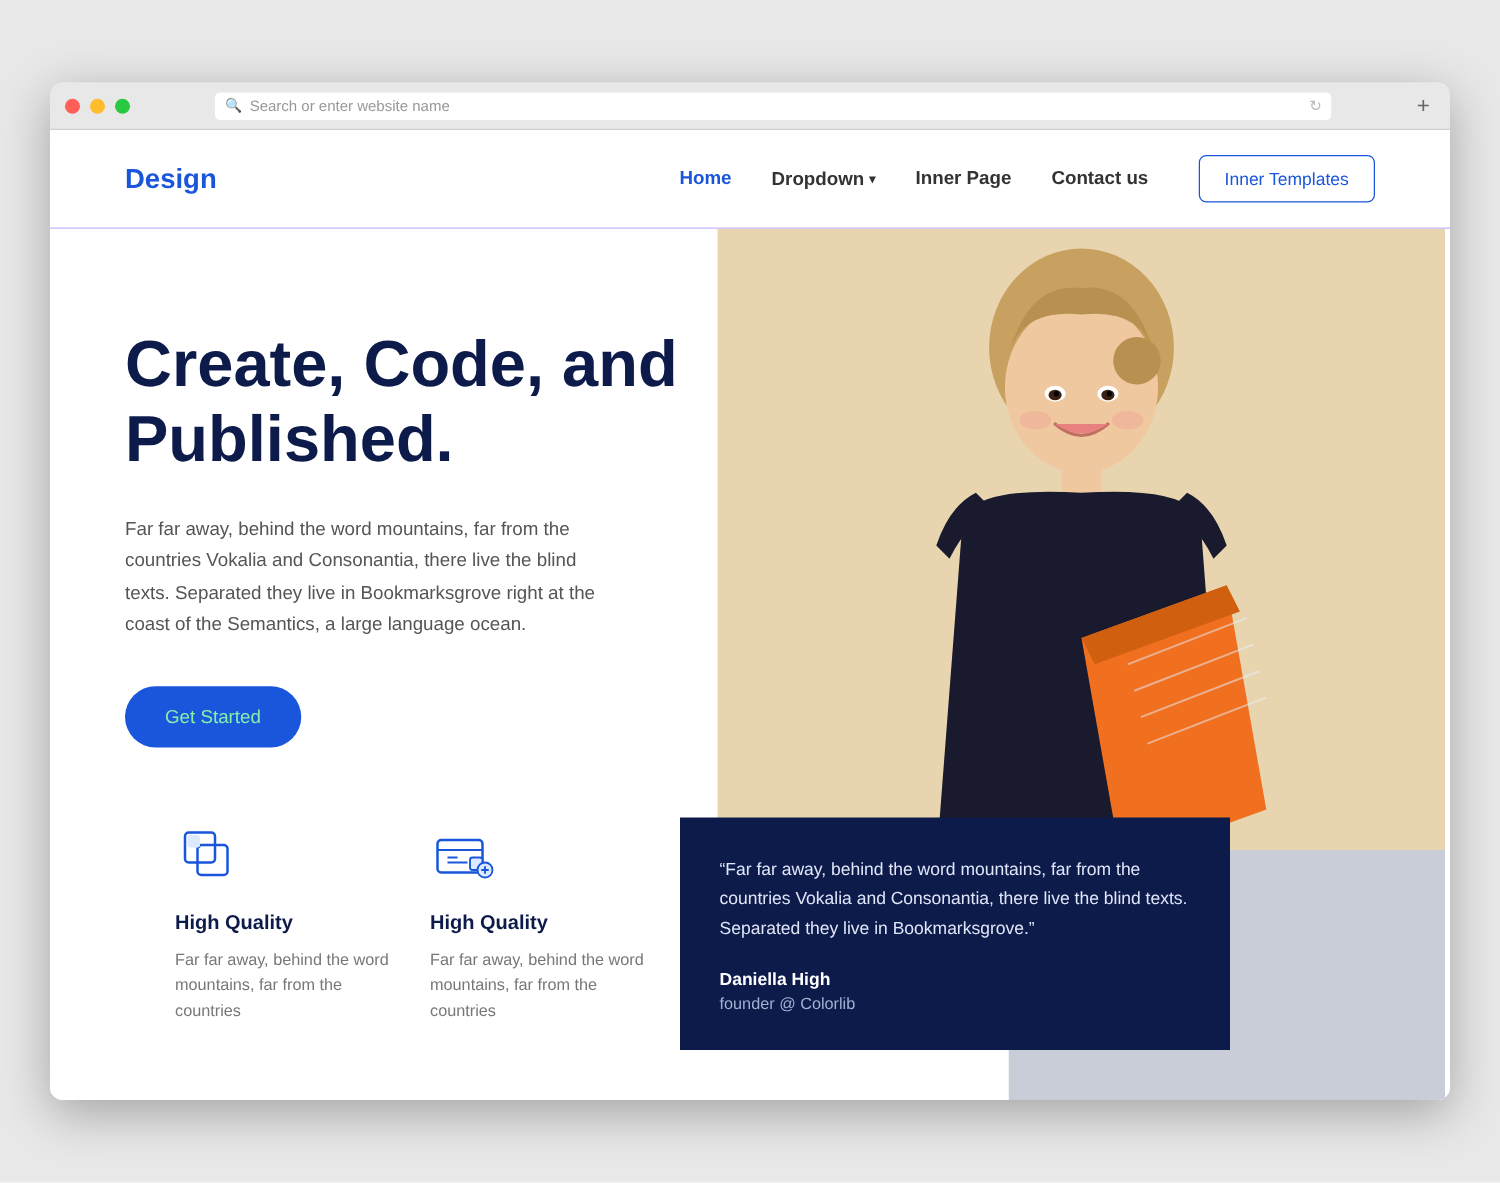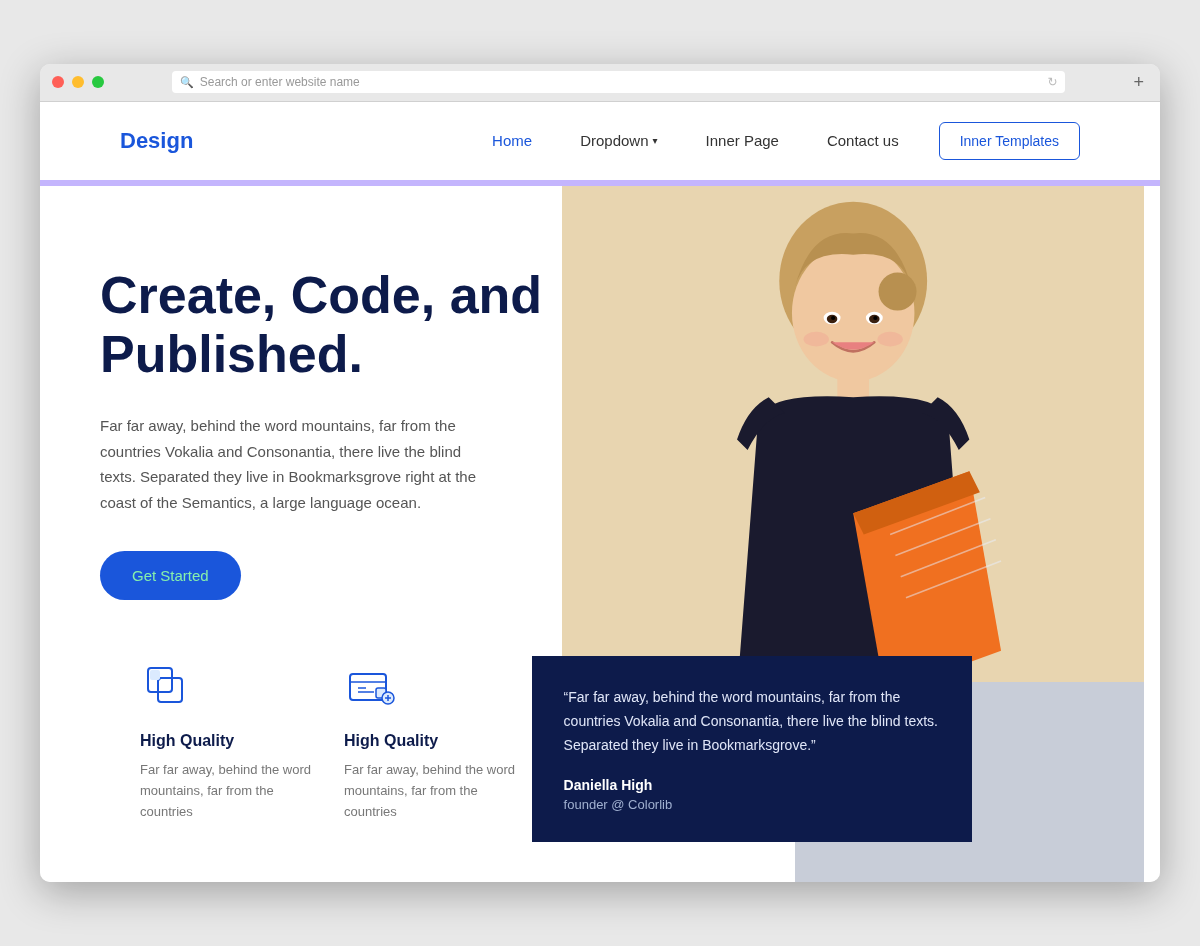--- a/index.html
+++ b/index.html
@@ -48,35 +48,36 @@
       margin-left: auto;
       font-size: 18px;
       color: #666;
       padding-right: 4px;
     }
 
     
     .navbar {
       display: flex;
       align-items: center;
-      padding: 20px 80px;
-      border-bottom: 6px solid #c4b5fd;
+      padding: 20px 60px;
+      border-bottom: 1px solid #c4b5fd;
       justify-content: center;
     }
     .nav-logo {
       font-size: 22px;
       font-weight: 700;
       color: #1a56db;
       margin-right: auto;
     }
     .nav-links {
       display: flex;
       align-items: center;
-      gap: 48px;
+      gap: 32px;
       list-style: none;
+      font-weight: bold;
     }
     .nav-links a {
       text-decoration: none;
       color: #333;
       font-size: 15px;
     }
     .nav-links a.active {
       color: #1a56db;
     }
     .nav-dropdown {
@@ -167,21 +168,21 @@
     }
     .feature-desc {
       font-size: 13px;
       color: #777;
       line-height: 1.6;
     }
 
     
     .hero-right {
       position: absolute;
-      right: 16px;
+      right: 4px;
       top: 0;
       width: 52%;
       height: 100%;
       margin-left: 20px;
     }
     .hero-image-container {
       position: relative;
       width: 100%;
       height: 100%;
     }

